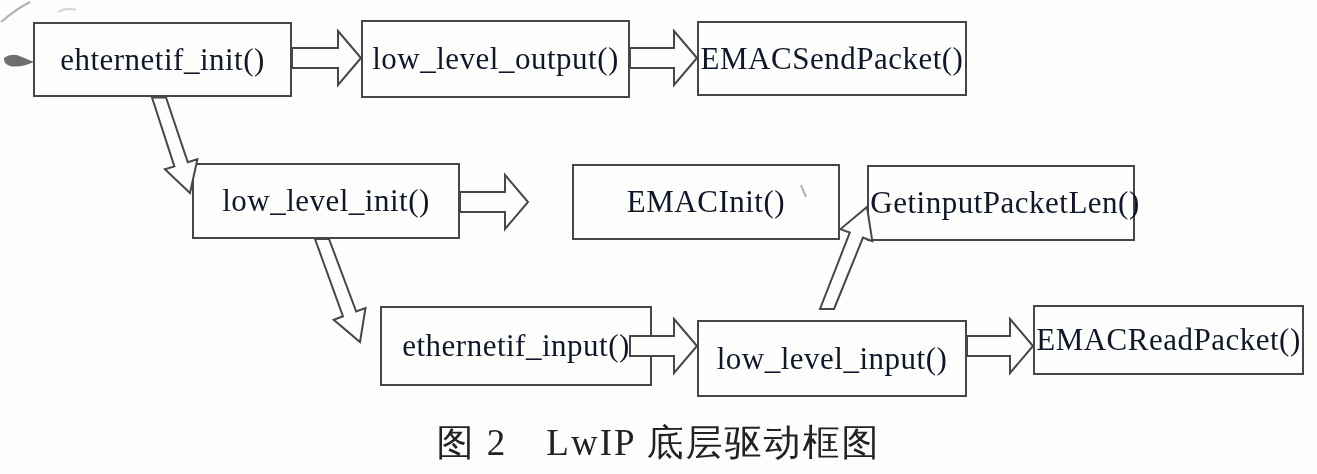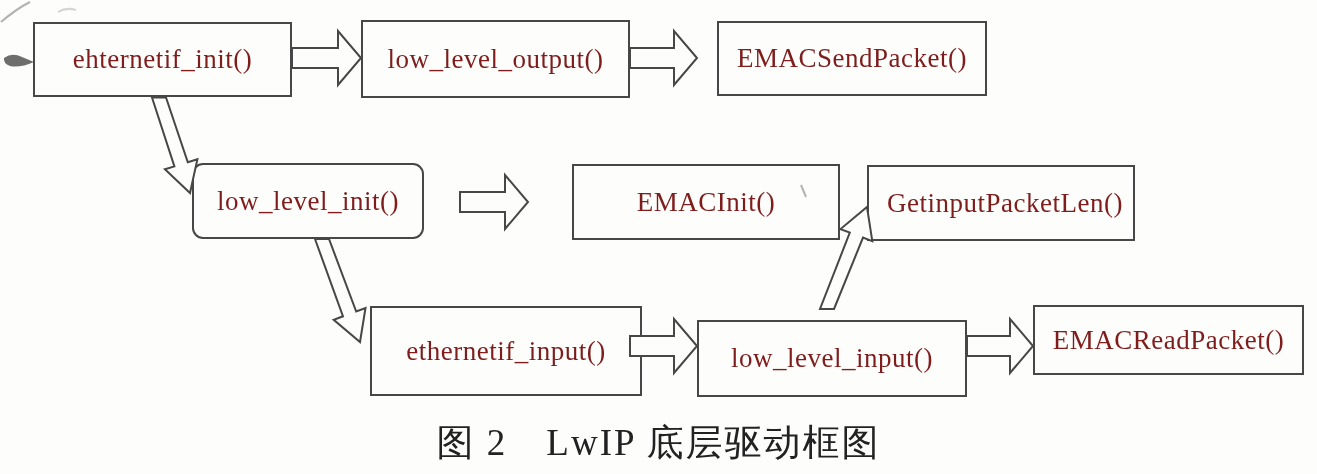--- a/index.html
+++ b/index.html
@@ -11,23 +11,23 @@
     overflow: hidden;
     font-family: "Liberation Serif", "DejaVu Serif", serif;
   }
   .node {
     position: absolute;
     box-sizing: border-box;
     border: 2px solid #474747;
     display: flex;
     align-items: center;
     justify-content: center;
-    font-size: 27px;
+    font-size: 31px;
     letter-spacing: 0.5px;
-    color: #7f1d1d;
+    color: #0f172a;
     background: transparent;
     white-space: nowrap;
   }
   .arrow-layer {
     position: absolute;
     left: 0; top: 0;
     width: 1317px; height: 474px;
     pointer-events: none;
   }
   .block-arrow {
@@ -46,27 +46,27 @@
     color: #222;
   }
 </style>
 </head>
 <body>
 
 <div class="page">
 
   <div class="node" style="left:33px;  top:22px;  width:259px; height:75px;">ehternetif_init()</div>
   <div class="node" style="left:361px; top:20px;  width:269px; height:78px;">low_level_output()</div>
-  <div class="node" style="left:697px; top:21px;  width:270px; height:75px;margin-left:20px;">EMACSendPacket()</div>
+  <div class="node" style="left:697px; top:21px;  width:270px; height:75px;">EMACSendPacket()</div>
 
-  <div class="node" style="left:192px; top:163px; width:232px; height:76px;border-radius:11px;">low_level_init()</div>
+  <div class="node" style="left:192px; top:163px; width:268px; height:76px;">low_level_init()</div>
   <div class="node" style="left:528px; top:164px; width:268px; height:76px;margin-left:44px;">EMACInit()</div>
   <div class="node" style="left:867px; top:165px; width:268px; height:76px;padding-left:8px;">GetinputPacketLen()</div>
 
-  <div class="node" style="left:370px; top:306px; width:272px; height:90px;">ethernetif_input()</div>
+  <div class="node" style="left:380px; top:306px; width:272px; height:80px;">ethernetif_input()</div>
   <div class="node" style="left:697px; top:320px; width:270px; height:77px;">low_level_input()</div>
   <div class="node" style="left:1033px;top:305px; width:271px; height:70px;">EMACReadPacket()</div>
 
   <svg class="arrow-layer" viewBox="0 0 1317 474">
 
     <polygon class="block-arrow" points="292,48 338,48 338,31 361,58 338,85 338,68 292,68"></polygon>
     <polygon class="block-arrow" points="630,48 674,48 674,31 697,58 674,85 674,68 630,68"></polygon>
     <polygon class="block-arrow" points="460,192 505,192 505,175 528,202 505,229 505,212 460,212"></polygon>
     <polygon class="block-arrow" points="630,336 674,336 674,319 697,346 674,373 674,356 630,356"></polygon>
     <polygon class="block-arrow" points="967,336 1010,336 1010,319 1033,346 1010,373 1010,356 967,356"></polygon>

